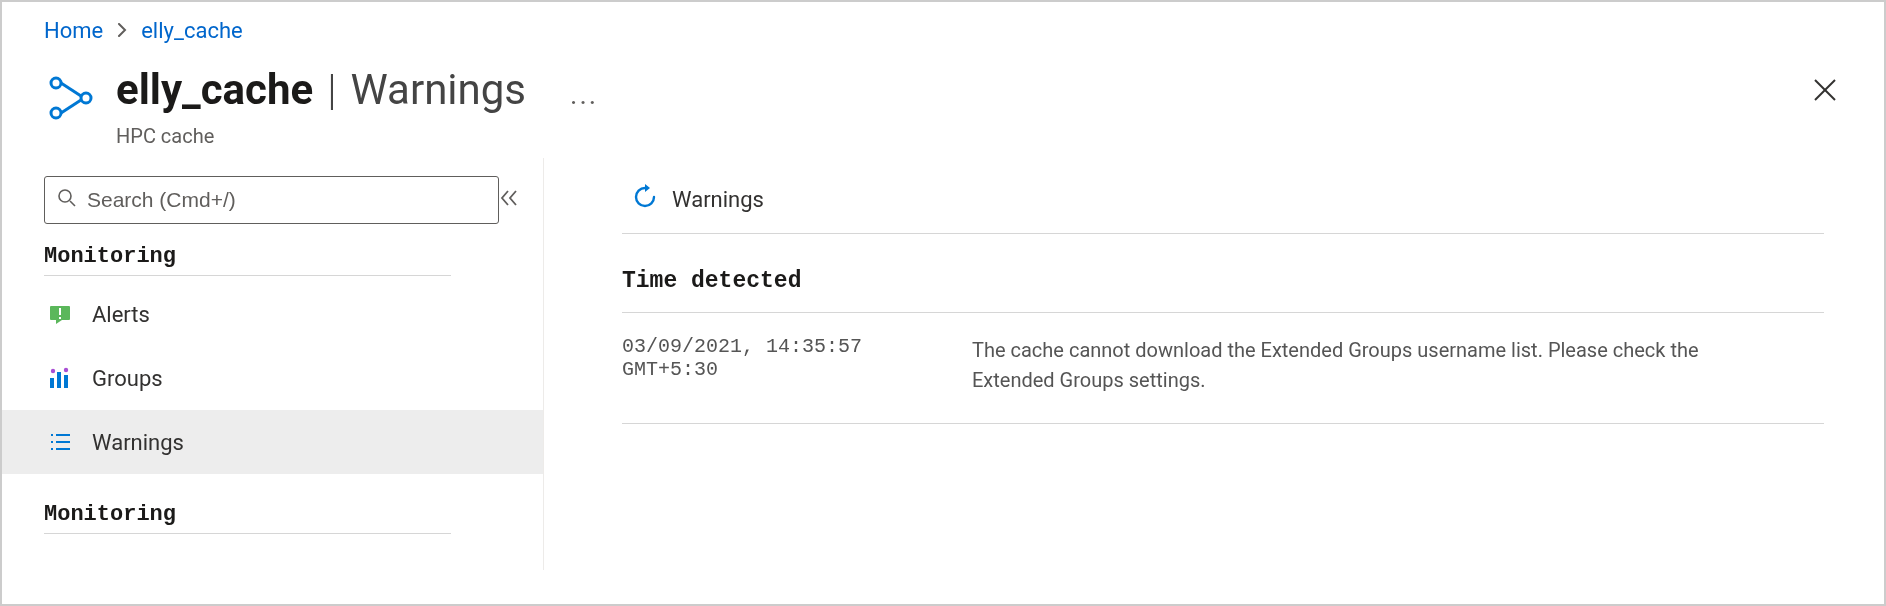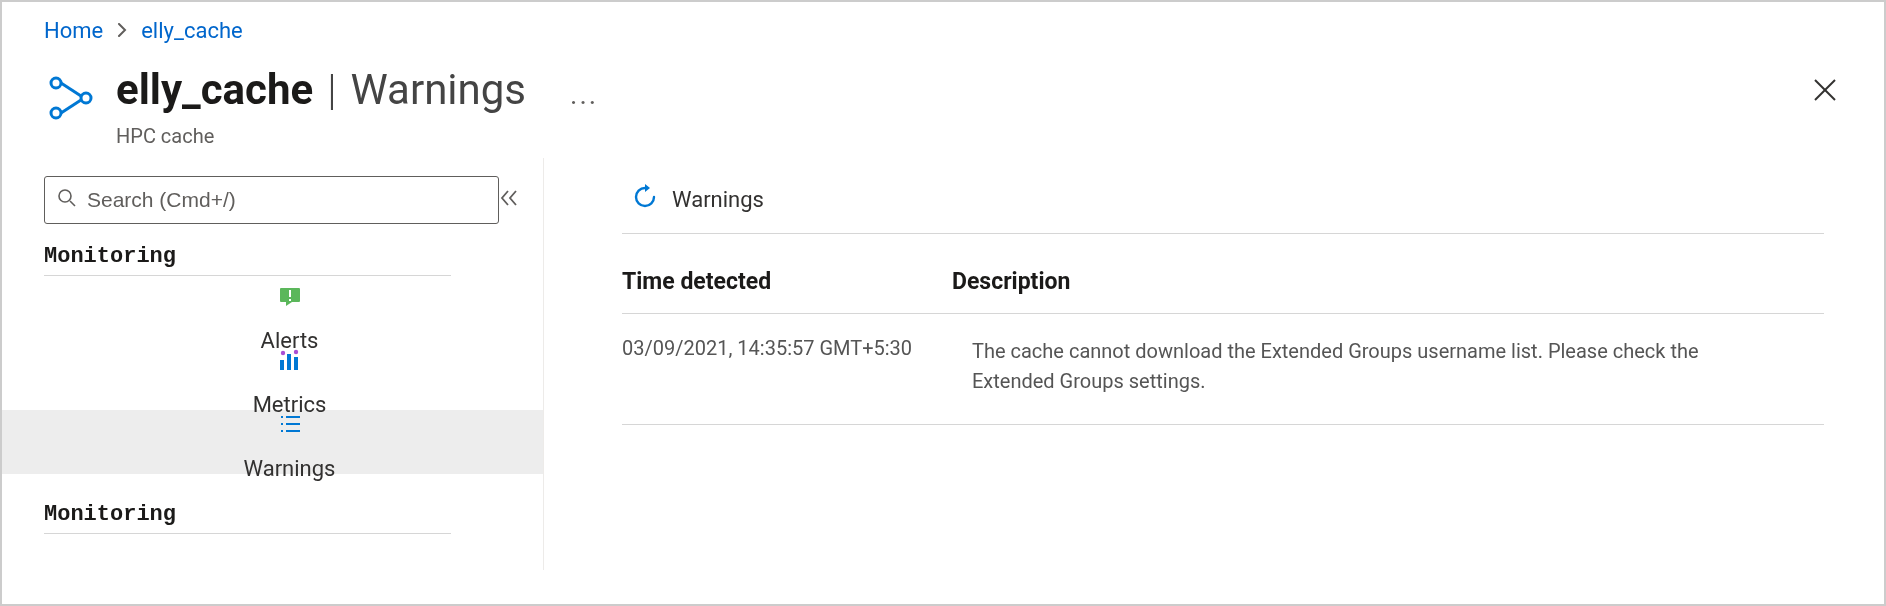--- a/index.html
+++ b/index.html
@@ -150,21 +150,20 @@
     align-items: center;
     gap: 18px;
     height: 64px;
     padding-left: 2px;
     cursor: pointer;
     font-size: 22px;
     color: #323130;
     margin-left: -42px;
     padding-left: 44px;
     padding-right: 10px;
-    flex-direction: column;
   }
   .nav-item.active { background: #ededed; }
   .nav-icon {
     width: 28px;
     height: 28px;
     display: flex;
     align-items: center;
     justify-content: center;
     flex-shrink: 0;
   }
@@ -197,21 +196,21 @@
     margin-top: 34px;
   }
   .thead {
     display: flex;
     font-size: 23px;
     font-weight: 700;
     color: #1b1a19;
     padding-bottom: 18px;
     border-bottom: 1px solid #d6d6d6;
   }
-  .col-time { width: 330px; flex-shrink: 0; }
+  .col-time { width: 330px; flex-shrink: 0; font-family: Liberation Mono, monospace; }
   .col-desc { flex: 1; }
   .trow {
     display: flex;
     padding: 22px 0 28px 0;
     border-bottom: 1px solid #d6d6d6;
     font-size: 20px;
     color: #555;
   }
   .trow .col-desc { line-height: 1.5; padding-right: 40px; margin-left: 20px; }
 </style>
@@ -294,21 +293,21 @@
     <div class="nav-item">
       <span class="nav-icon">
         <svg width="24" height="24" viewBox="0 0 24 24">
           <rect x="2" y="12" width="4" height="10" fill="#0078d4"></rect>
           <rect x="9" y="6" width="4" height="16" fill="#0078d4"></rect>
           <rect x="16" y="9" width="4" height="13" fill="#0078d4"></rect>
           <circle cx="5" cy="5" r="2.2" fill="#a94fd4"></circle>
           <circle cx="18" cy="4" r="2.2" fill="#a94fd4"></circle>
         </svg>
       </span>
-      <span>Metrics</span>
+      <span>Groups</span>
     </div>
 
     <div class="nav-item active">
       <span class="nav-icon">
         <svg width="24" height="24" viewBox="0 0 24 24">
           <line x1="3" y1="5" x2="5" y2="5" stroke="#0078d4" stroke-width="2"></line>
           <line x1="8" y1="5" x2="22" y2="5" stroke="#0078d4" stroke-width="2"></line>
           <line x1="3" y1="12" x2="5" y2="12" stroke="#0078d4" stroke-width="2"></line>
           <line x1="8" y1="12" x2="22" y2="12" stroke="#0078d4" stroke-width="2"></line>
           <line x1="3" y1="19" x2="5" y2="19" stroke="#0078d4" stroke-width="2"></line>
@@ -331,21 +330,20 @@
             <path d="M13 0 L13 8 L18 4 Z" fill="#0078d4"></path>
           </svg>
         </span>
         <span>Warnings</span>
       </div>
     </div>
 
     <div class="table">
       <div class="thead">
         <div class="col-time">Time detected</div>
-        <div class="col-desc">Description</div>
       </div>
       <div class="trow">
         <div class="col-time">03/09/2021, 14:35:57 GMT+5:30</div>
         <div class="col-desc">The cache cannot download the Extended Groups username list. Please check the Extended Groups settings.</div>
       </div>
     </div>
   </main>
 </div>
 
 </body></html>

